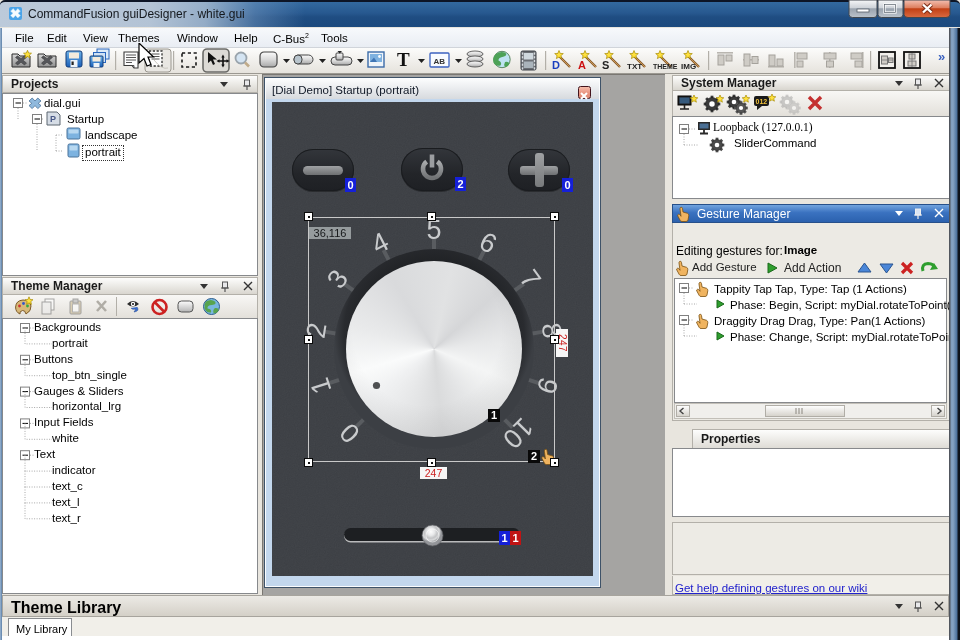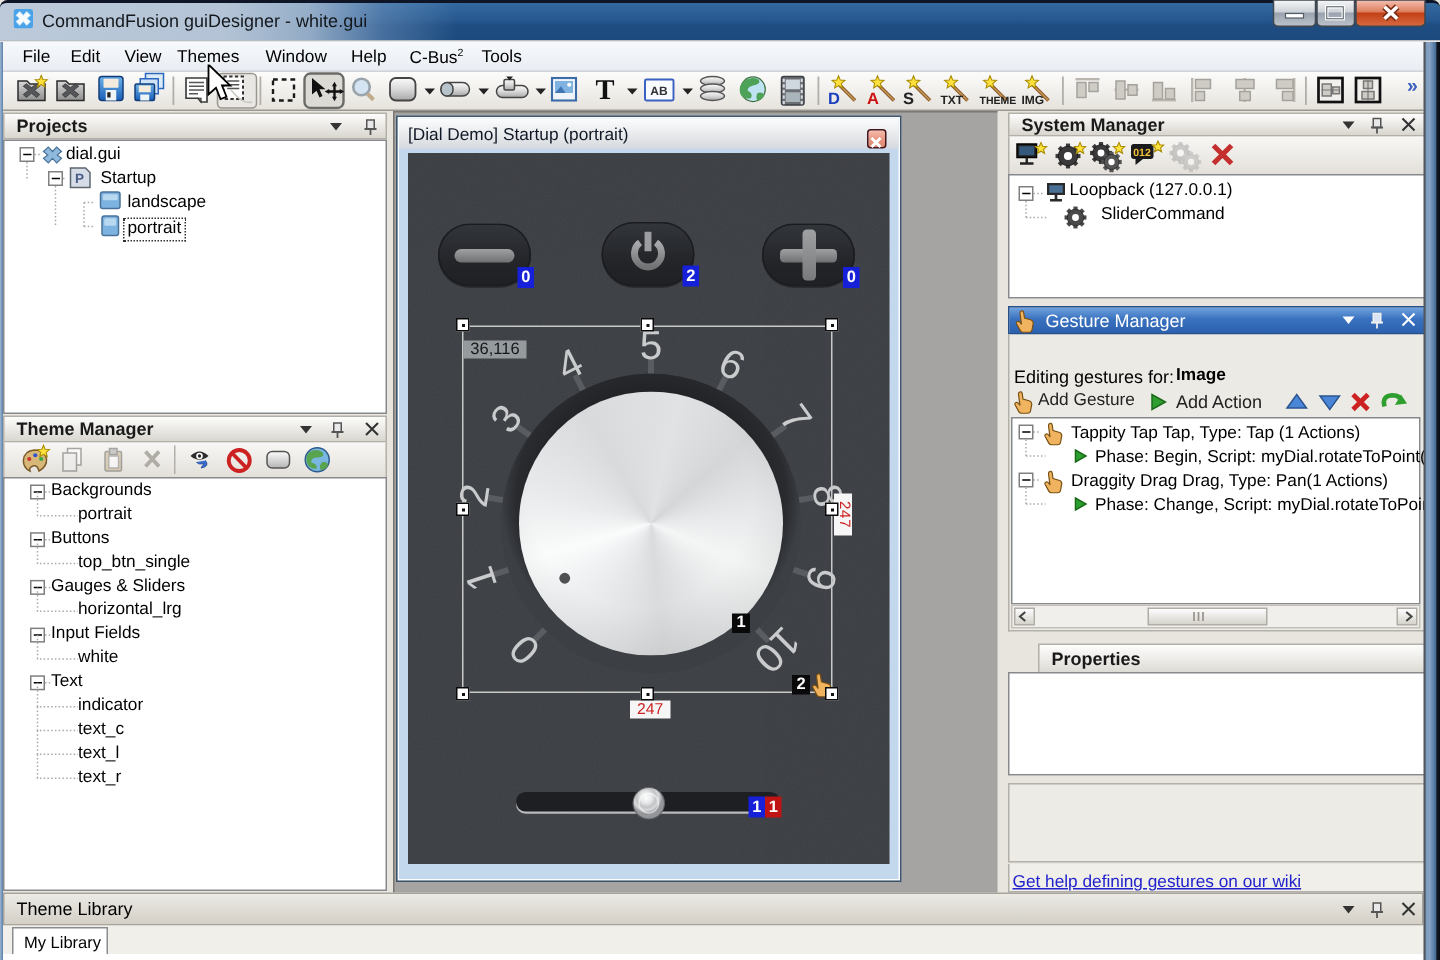--- a/index.html
+++ b/index.html
@@ -628,21 +628,21 @@
         <rect x="5.6" y="-0.30000000000000004" width="2.8" height="3.4" fill="#4a4a4a" transform="rotate(135 7 7)"></rect>
         <rect x="5.6" y="-0.30000000000000004" width="2.8" height="3.4" fill="#4a4a4a" transform="rotate(180 7 7)"></rect>
         <rect x="5.6" y="-0.30000000000000004" width="2.8" height="3.4" fill="#4a4a4a" transform="rotate(225 7 7)"></rect>
         <rect x="5.6" y="-0.30000000000000004" width="2.8" height="3.4" fill="#4a4a4a" transform="rotate(270 7 7)"></rect>
         <rect x="5.6" y="-0.30000000000000004" width="2.8" height="3.4" fill="#4a4a4a" transform="rotate(315 7 7)"></rect>
         <circle cx="7" cy="7" r="5.5" fill="#4a4a4a" stroke="#222" stroke-width="0.5"></circle>
         <circle cx="7" cy="7" r="2.31" fill="#fff"></circle>
       </g>
     </g>
 </svg>
-<div class="trow" style="left:713px; top:121px;">Loopback (127.0.0.1)</div>
+<div class="trow" style="left:713px; top:121px;font-family:Liberation Serif, serif;">Loopback (127.0.0.1)</div>
 <div class="trow" style="left:734px; top:137px;">SliderCommand</div>
 <div class="abs" style="left:672px; top:204px; width:279px; height:19px;
   background:linear-gradient(#71a3de,#3a72c0 45%,#2b61ae); border:1px solid #27508a;
   color:#fff; font-weight:normal; font-size:12px;">
     <span style="position:absolute;left:24px;top:2px;">Gesture Manager</span>
   </div>
 <svg class="abs" style="left:676px; top:206px;" width="16" height="16" viewBox="0 0 16 16">
 <path d="M4.5 1.5 Q6 0.5 6.5 2.5 L7 6 L11.5 7.3 Q13 8 12.8 9.7 L12 14 Q11.7 15.5 10 15.5 L6 15.5 Q4.8 15.5 4.2 14.4 L1.8 10 Q1.2 8.8 2.4 8.3 Q3.4 8 4.2 9.1 L5 10.3 L4 3 Q3.9 2 4.5 1.5" fill="#f0b460" stroke="#7a5012" stroke-width="0.8"></path>
 </svg>
 <svg class="abs" style="left:895px; top:208px;" width="54" height="12">
@@ -702,21 +702,21 @@
       <path d="M1 1 V7 M4 1 V7 M7 1 V7" stroke="#9a978f" stroke-width="1.2"></path>
     </svg>
 </div>
 <div class="abs panelhdr" style="left:672px; top:429px; width:279px; height:23px; padding:2px 0 0 8px;margin-left:20px;">Properties</div>
 <div class="abs treebox" style="left:672px; top:448px; width:279px; height:69px;"></div>
 <div class="abs" style="left:672px; top:522px; width:279px; height:53px; background:#edebe5; border:1px solid #b3b0a9;"></div>
 <div class="abs" style="left:672px; top:576px; width:279px; height:19px; background:#f1efe9; border:1px solid #b3b0a9; border-top:none;">
 <span style="position:absolute; left:2px; top:2px;"><a class="wikilink" href="#gestures">Get help defining gestures on our wiki</a></span>
   </div>
 <div class="abs" style="left:2px; top:595px; width:947px; height:22px; background:linear-gradient(#eceae5,#d4d0c7); border:1px solid #a7a49d;">
-  <span style="position:absolute; left:8px; top:3px; font-size:12px; font-weight:normal;text-align:center;">Theme Library</span>
+  <span style="position:absolute; left:8px; top:3px; font-size:16px; font-weight:bold;text-align:center;">Theme Library</span>
 </div>
 <svg class="abs" style="left:895px; top:601px;" width="54" height="12">
     <path d="M0 3 L8 3 L4 8 Z" fill="#333"></path>
     <g transform="translate(18,0)">
       <rect x="2.5" y="1" width="5" height="6" fill="#e8e8ea" stroke="#555"></rect>
       <path d="M5 7 V11 M1 7 H9" stroke="#555" stroke-width="1.2"></path>
     </g>
     <path d="M40 1 L48 9 M48 1 L40 9" stroke="#333" stroke-width="1.4"></path>
   </svg>
 <div class="abs" style="left:2px; top:617px; width:947px; height:23px; background:#f1efe9;"></div>

